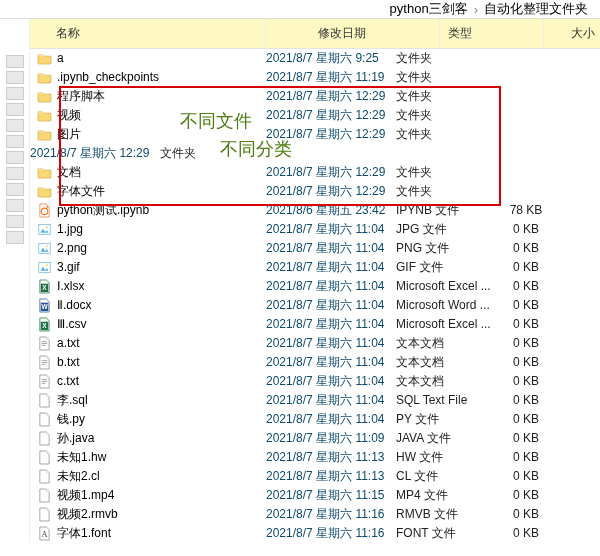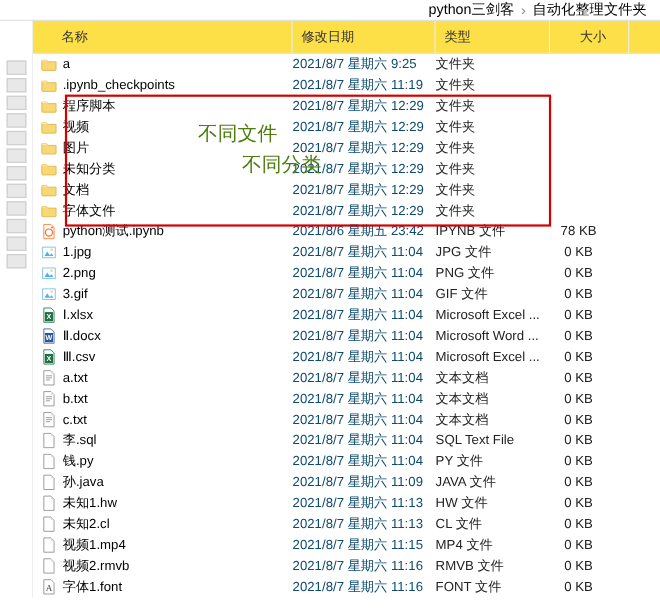--- a/index.html
+++ b/index.html
@@ -46,30 +46,30 @@
     background: #e8e8e8;
   }
   .files {
     flex: 1;
     overflow: hidden;
     position: relative;
   }
   .headers {
     display: flex;
     border-bottom: 1px solid #e3e3e3;
-    background: #fde047;
+    background: #fef9c3;
     font-size: 12px;
     color: #333;
   }
   .headers .col {
     padding: 6px 8px;
     border-right: 1px solid #eee;
   }
   .col-name { flex: 0 0 236px; padding-left: 26px !important; }
-  .col-date { flex: 0 0 130px; }
+  .col-date { flex: 0 0 130px; margin-left: 44px; }
   .col-type { flex: 0 0 104px; }
   .col-size { flex: 0 0 72px; text-align: right; padding-right: 20px !important; }
   .rows { overflow-y: auto; }
   .row {
     display: flex;
     align-items: center;
     font-size: 12px;
     height: 19px;
     line-height: 19px;
   }
@@ -200,29 +200,20 @@
                 <path fill="#fbe8b0" d="M1 3 h5 l1 1 H1 Z"></path>
               </svg>
 </span>
             <span>图片</span>
           </div>
           <div class="cell cell-date">2021/8/7 星期六 12:29</div>
           <div class="cell cell-type">文件夹</div>
           <div class="cell cell-size"></div>
         </div>
         <div class="row">
-          <div class="cell cell-name">
-            <span class="icon folder-icon">
-  <svg viewBox="0 0 16 14">
-                <path fill="#f8d775" stroke="#d9a93e" stroke-width="0.7" d="M1 3 h5 l1.5 1.5 H15 V12 a1 1 0 0 1 -1 1 H2 a1 1 0 0 1 -1 -1 Z"></path>
-                <path fill="#fbe8b0" d="M1 3 h5 l1 1 H1 Z"></path>
-              </svg>
-</span>
-            <span>未知分类</span>
-          </div>
           <div class="cell cell-date">2021/8/7 星期六 12:29</div>
           <div class="cell cell-type">文件夹</div>
           <div class="cell cell-size"></div>
         </div>
         <div class="row">
           <div class="cell cell-name">
             <span class="icon folder-icon">
   <svg viewBox="0 0 16 14">
                 <path fill="#f8d775" stroke="#d9a93e" stroke-width="0.7" d="M1 3 h5 l1.5 1.5 H15 V12 a1 1 0 0 1 -1 1 H2 a1 1 0 0 1 -1 -1 Z"></path>
                 <path fill="#fbe8b0" d="M1 3 h5 l1 1 H1 Z"></path>

